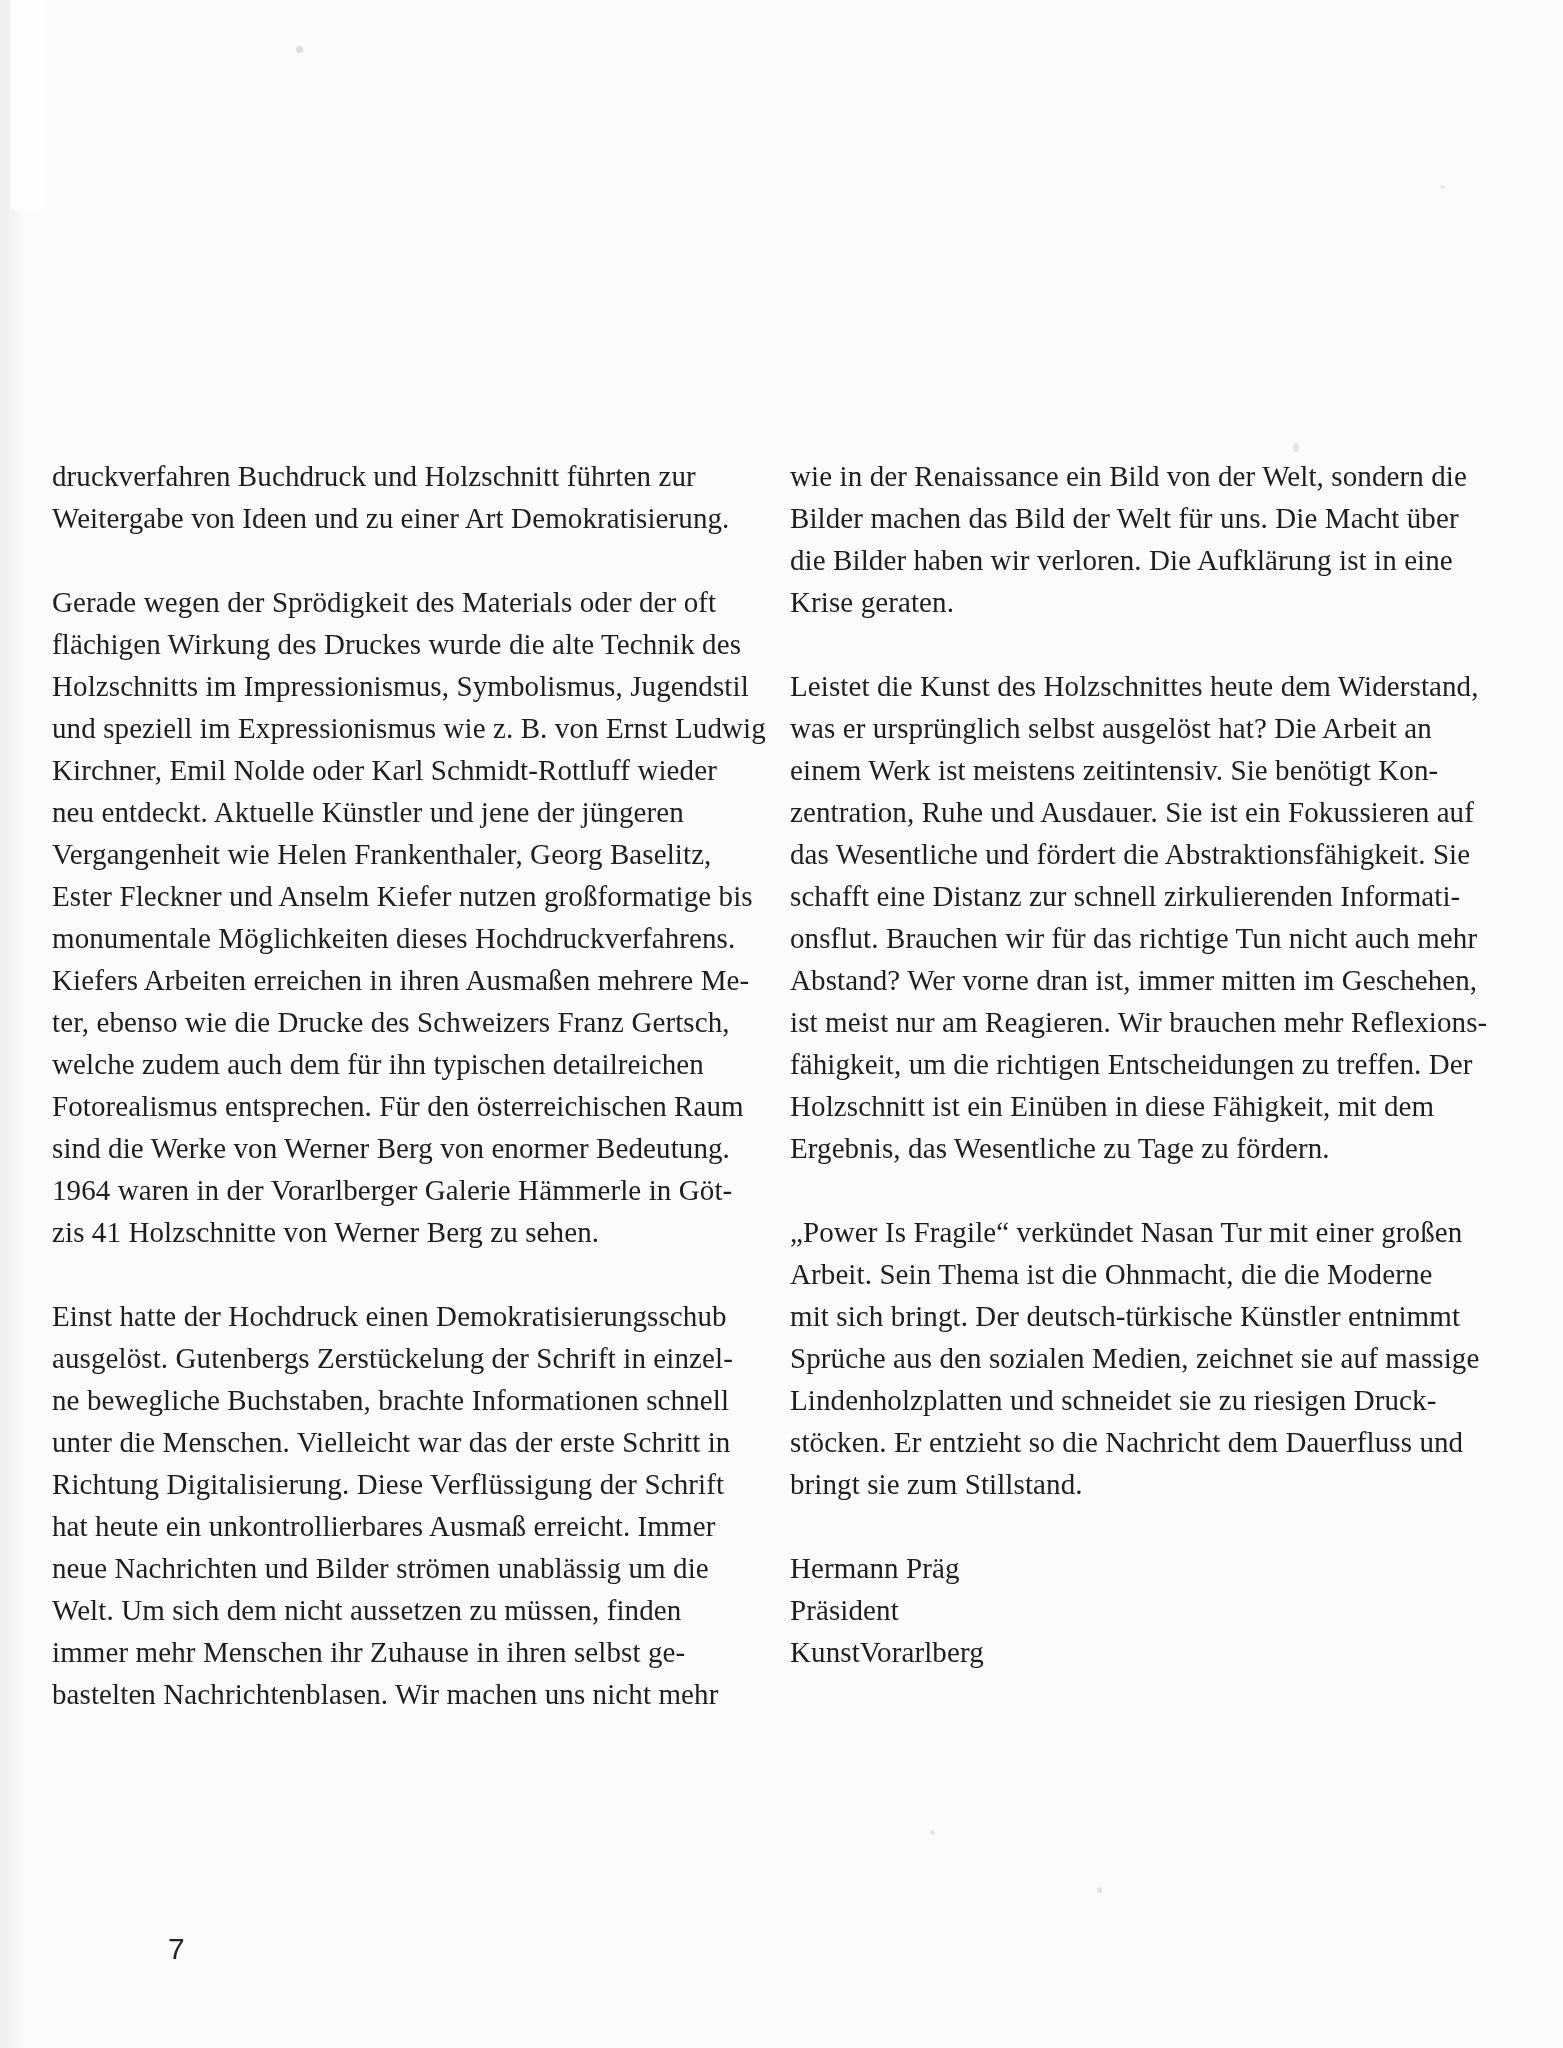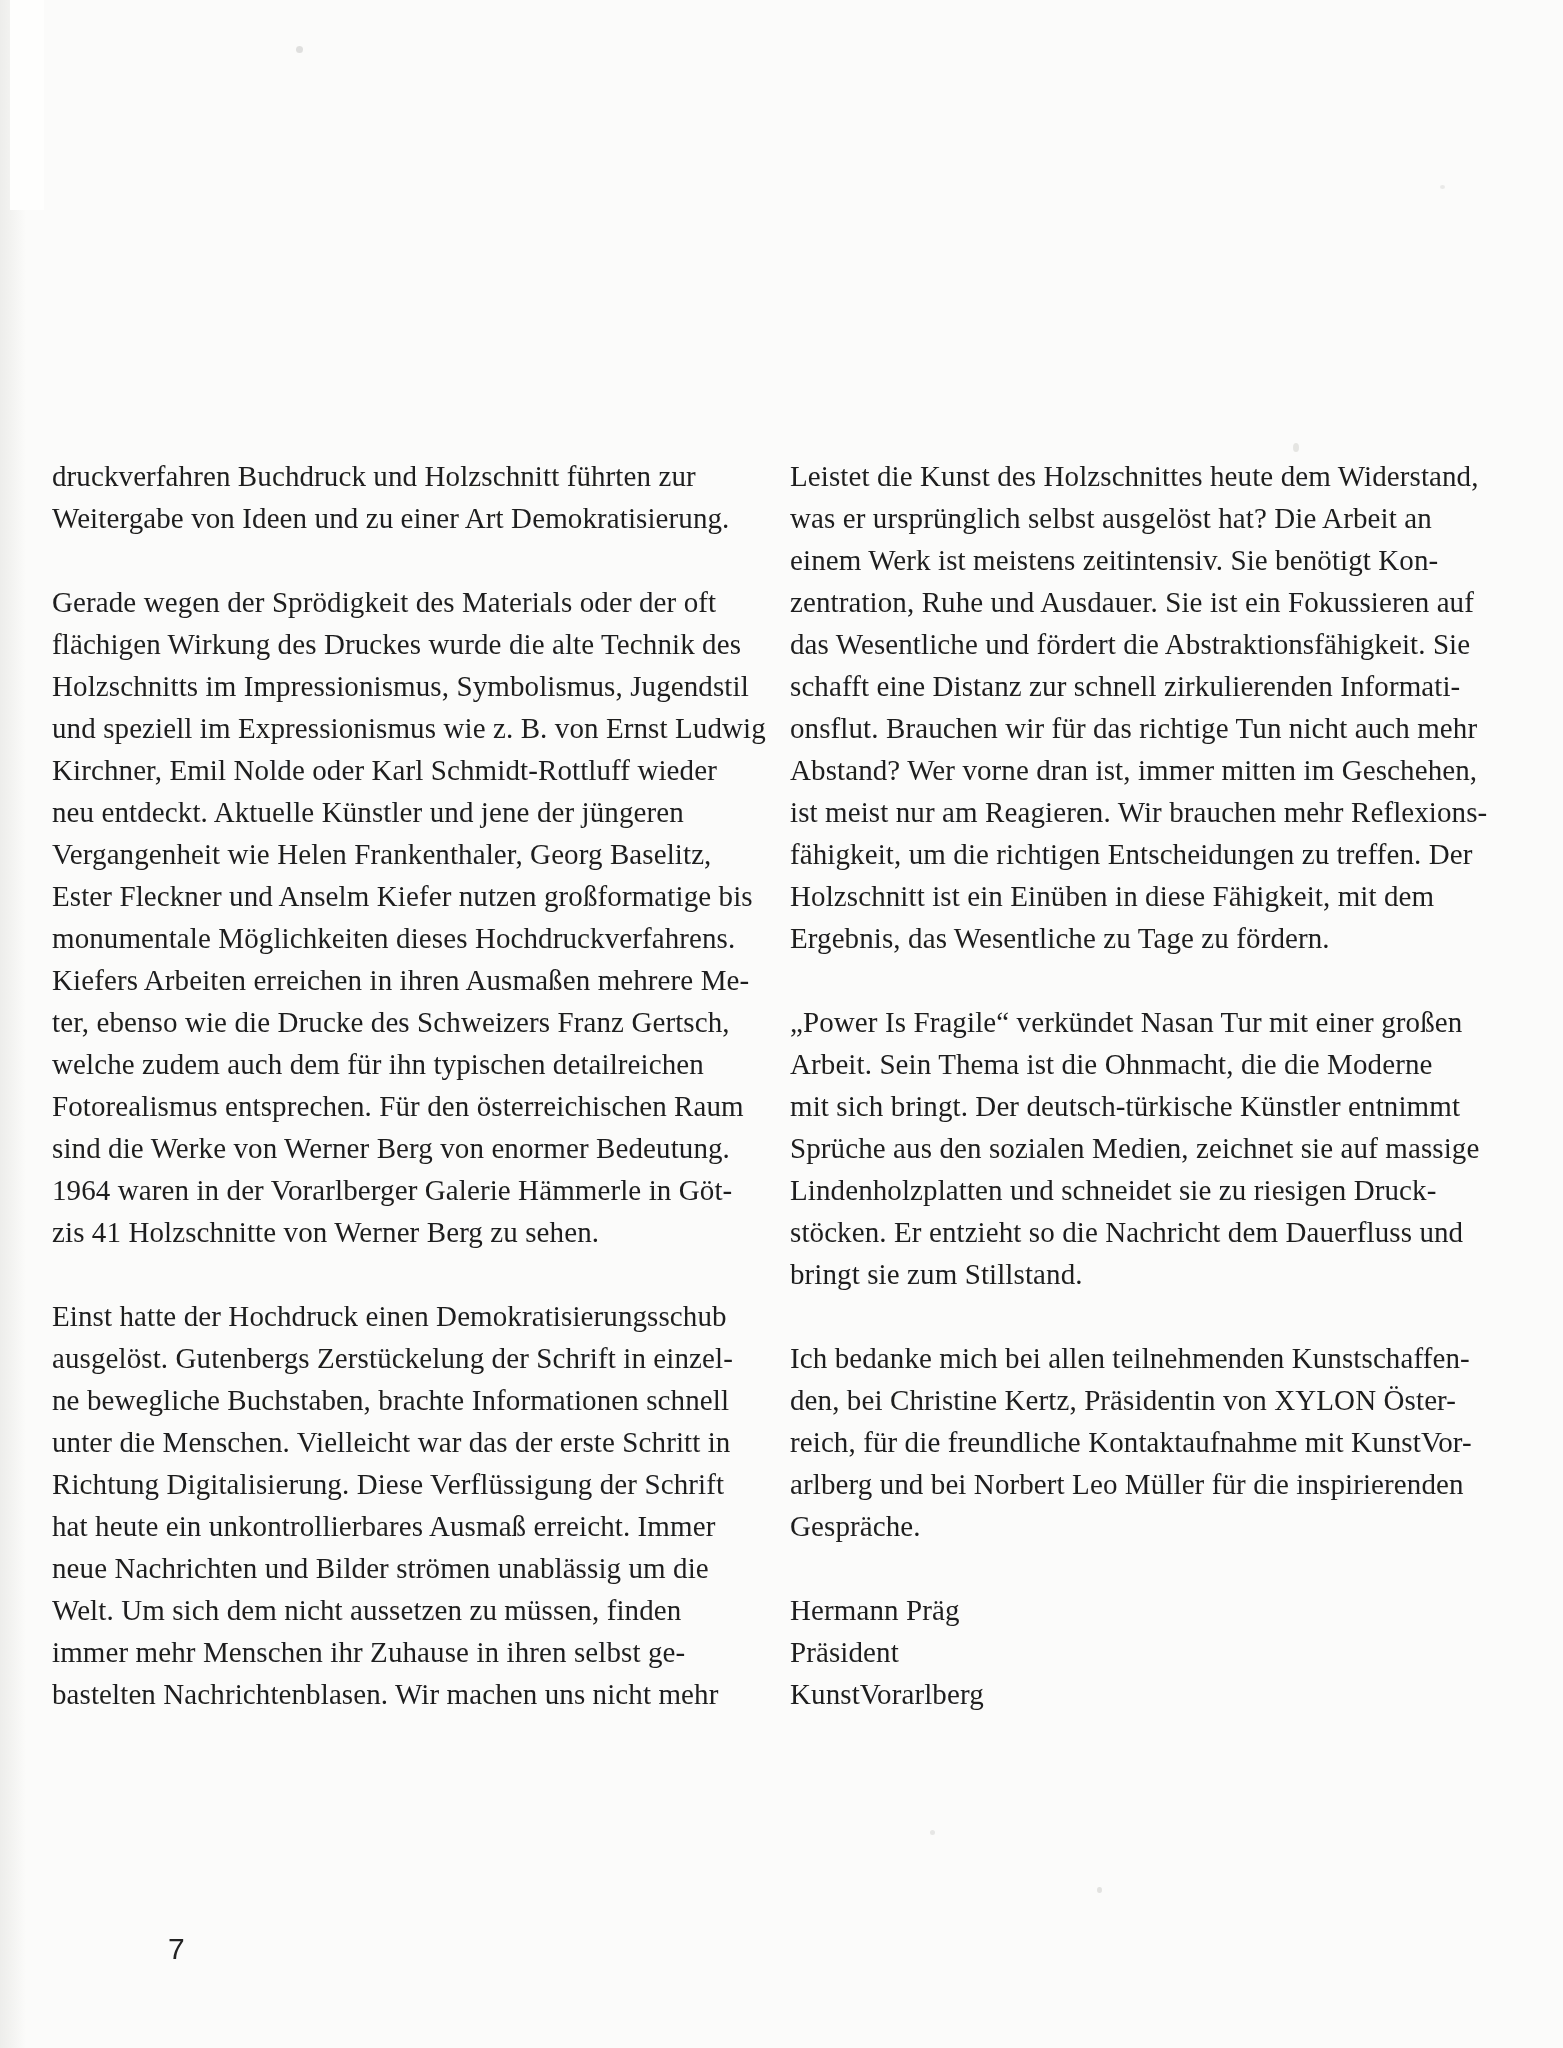--- a/index.html
+++ b/index.html
@@ -109,44 +109,43 @@
 unter die Menschen. Vielleicht war das der erste Schritt in
 Richtung Digitalisierung. Diese Verflüssigung der Schrift
 hat heute ein unkontrollierbares Ausmaß erreicht. Immer
 neue Nachrichten und Bilder strömen unablässig um die
 Welt. Um sich dem nicht aussetzen zu müssen, finden
 immer mehr Menschen ihr Zuhause in ihren selbst ge-
 bastelten Nachrichtenblasen. Wir machen uns nicht mehr</p>
   </section>
 
   <section class="col col-right">
+    <p>wie in der Renaissance ein Bild von der Welt, sondern die
+Bilder machen das Bild der Welt für uns. Die Macht über
+die Bilder haben wir verloren. Die Aufklärung ist in eine
+Krise geraten.</p>
     <p>Leistet die Kunst des Holzschnittes heute dem Widerstand,
 was er ursprünglich selbst ausgelöst hat? Die Arbeit an
 einem Werk ist meistens zeitintensiv. Sie benötigt Kon-
 zentration, Ruhe und Ausdauer. Sie ist ein Fokussieren auf
 das Wesentliche und fördert die Abstraktionsfähigkeit. Sie
 schafft eine Distanz zur schnell zirkulierenden Informati-
 onsflut. Brauchen wir für das richtige Tun nicht auch mehr
 Abstand? Wer vorne dran ist, immer mitten im Geschehen,
 ist meist nur am Reagieren. Wir brauchen mehr Reflexions-
 fähigkeit, um die richtigen Entscheidungen zu treffen. Der
 Holzschnitt ist ein Einüben in diese Fähigkeit, mit dem
 Ergebnis, das Wesentliche zu Tage zu fördern.</p>
     <p>„Power Is Fragile“ verkündet Nasan Tur mit einer großen
 Arbeit. Sein Thema ist die Ohnmacht, die die Moderne
 mit sich bringt. Der deutsch-türkische Künstler entnimmt
 Sprüche aus den sozialen Medien, zeichnet sie auf massige
 Lindenholzplatten und schneidet sie zu riesigen Druck-
 stöcken. Er entzieht so die Nachricht dem Dauerfluss und
 bringt sie zum Stillstand.</p>
-    <p>Ich bedanke mich bei allen teilnehmenden Kunstschaffen-
-den, bei Christine Kertz, Präsidentin von XYLON Öster-
-reich, für die freundliche Kontaktaufnahme mit KunstVor-
-arlberg und bei Norbert Leo Müller für die inspirierenden
-Gespräche.</p>
     <p class="signature">Hermann Präg
 Präsident
 KunstVorarlberg</p>
   </section>
 
   <div class="page-number">7</div>
 
 </div>
 
 </body></html>

